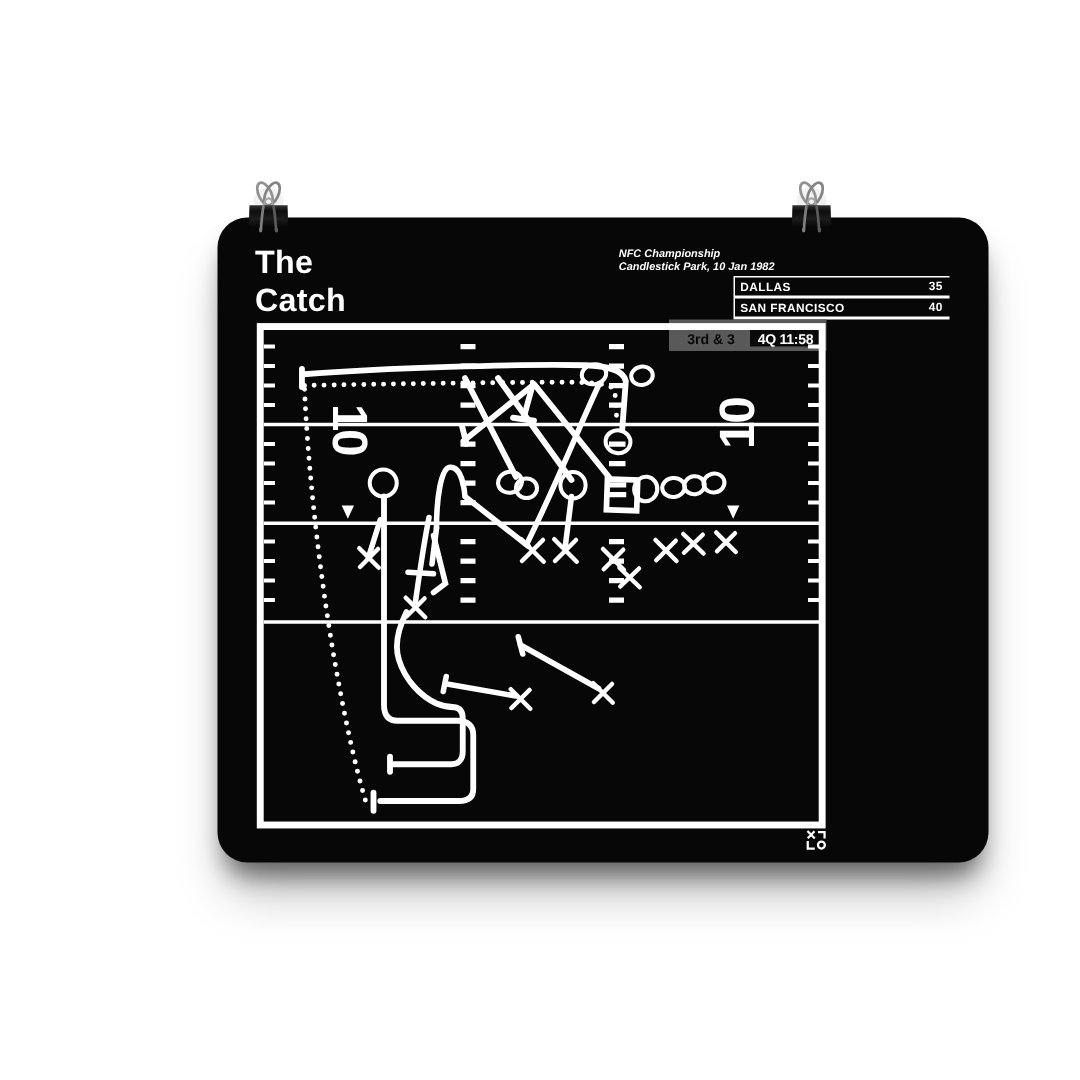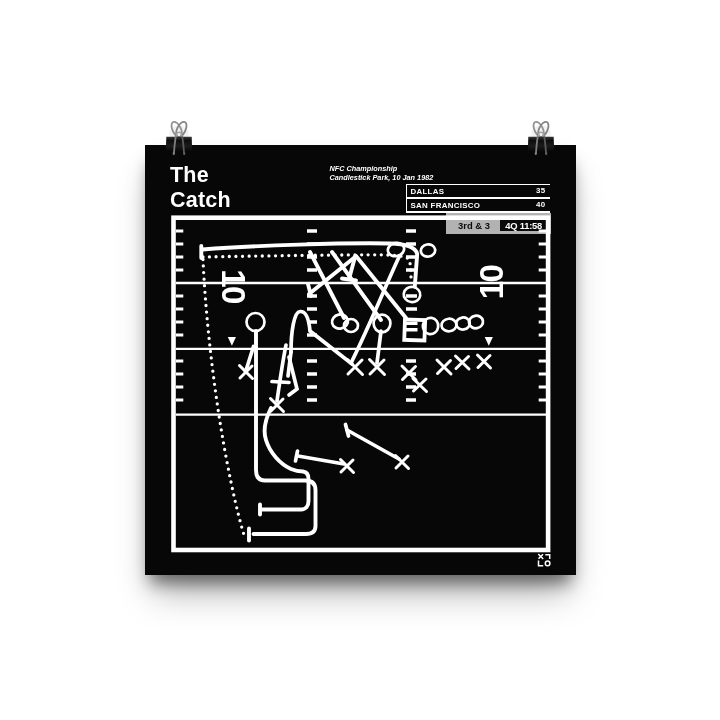--- a/index.html
+++ b/index.html
@@ -1,33 +1,33 @@
 <!DOCTYPE html>
 <html><head>
 <meta charset="utf-8">
 <style>
   html,body{margin:0;padding:0;width:720px;height:720px;background:#ffffff;
     font-family:"Liberation Sans",sans-serif;-webkit-font-smoothing:antialiased;}
   *{-webkit-font-smoothing:antialiased;}
   #wall{position:relative;width:720px;height:720px;background:#ffffff;overflow:hidden;filter:grayscale(1);}
-  #poster{position:absolute;left:145px;top:145px;width:431px;height:430px;background:#070708;
-    box-shadow:0 13px 16px -5px rgba(0,0,0,0.50), 0 26px 34px -8px rgba(0,0,0,0.28);}
+  #poster{position:absolute;left:145px;top:145px;width:514px;height:430px;background:#070708;
+    box-shadow:0 13px 16px -5px rgba(0,0,0,0.50), 0 26px 34px -8px rgba(0,0,0,0.28);border-radius:20px;}
   .clip{position:absolute;width:40px;height:48px;}
   #title{position:absolute;left:25px;top:17.5px;color:#ffffff;font-weight:bold;
     font-size:21.5px;line-height:25.5px;letter-spacing:0.2px;}
   #matchinfo{position:absolute;right:26.5px;top:20.2px;width:220px;
     color:#ffffff;font-style:italic;font-weight:bold;font-size:7.3px;line-height:8.45px;}
   #scorebox{position:absolute;right:26.5px;top:39.3px;width:143px;color:#ffffff;
     border-left:1.5px solid #fff;}
   .srow{position:relative;height:10.0px;font-size:7.9px;font-weight:bold;letter-spacing:0.3px;
     padding:1.8px 0 0 4px;}
   .srow .pts{position:absolute;right:4px;top:1.2px;}
   .sline{height:0;border-top:1.5px solid #fff;}
   .sline2{height:0;border-top:2.4px solid #fff;}
-  #situbox{position:absolute;left:301px;top:68px;width:104.7px;height:20.8px;background:#eab308;}
+  #situbox{position:absolute;left:301px;top:68px;width:104.7px;height:20.8px;background:#c2410c;}
   #down{position:absolute;left:0;top:7px;width:56px;text-align:center;color:#0a0a0a;
     font-size:9.4px;font-weight:bold;}
   #clock{position:absolute;left:53.5px;top:7.3px;width:48.3px;height:11px;background:#0a0a0a;
     color:#ffffff;font-size:9.4px;font-weight:bold;text-align:center;line-height:11.3px;letter-spacing:-0.2px;}
 </style>
 </head>
 <body>
 
 <div id="wall">
 

